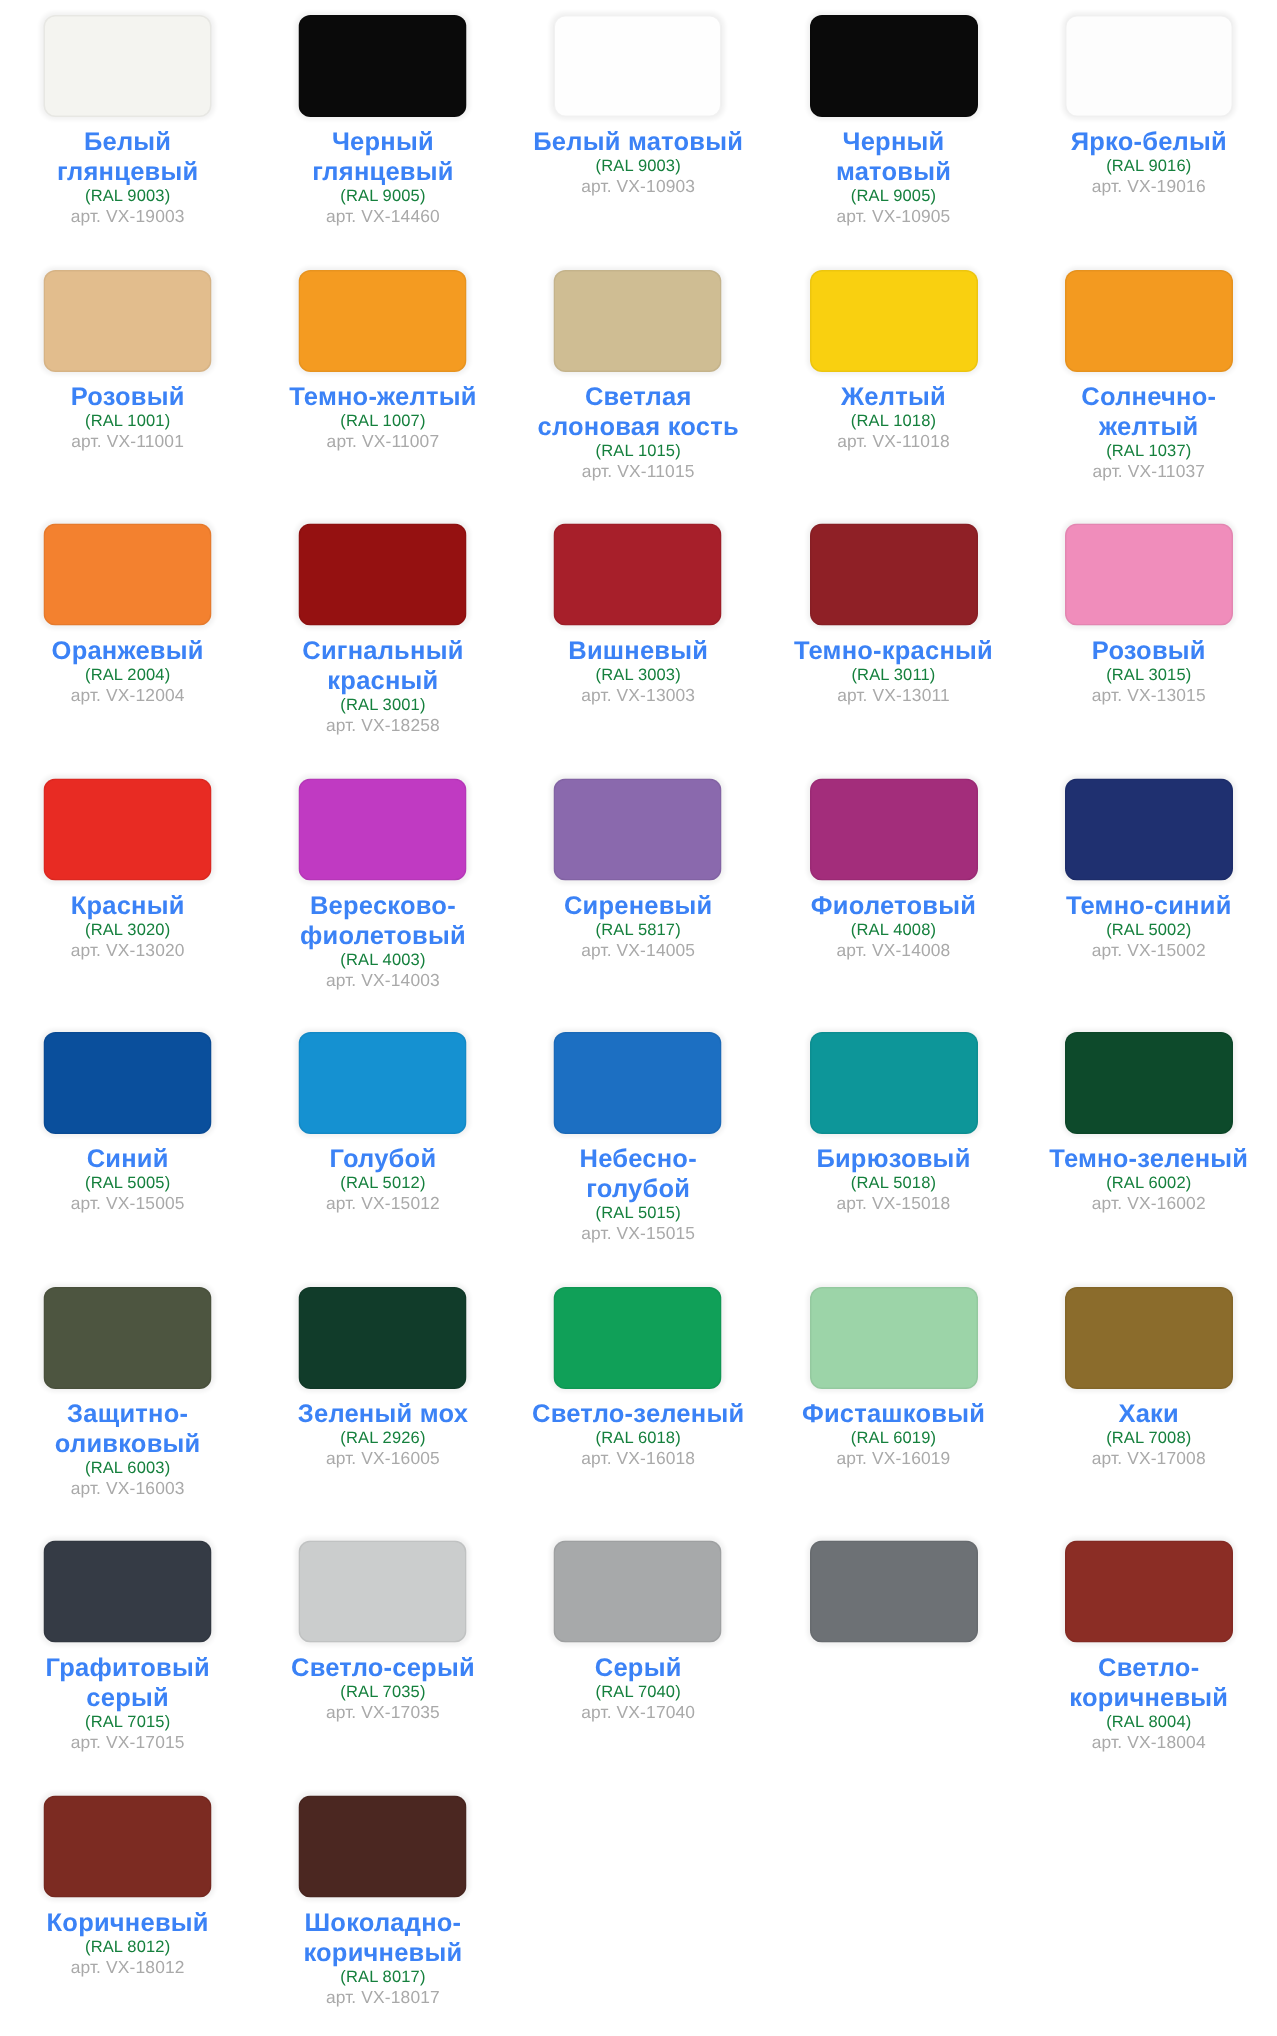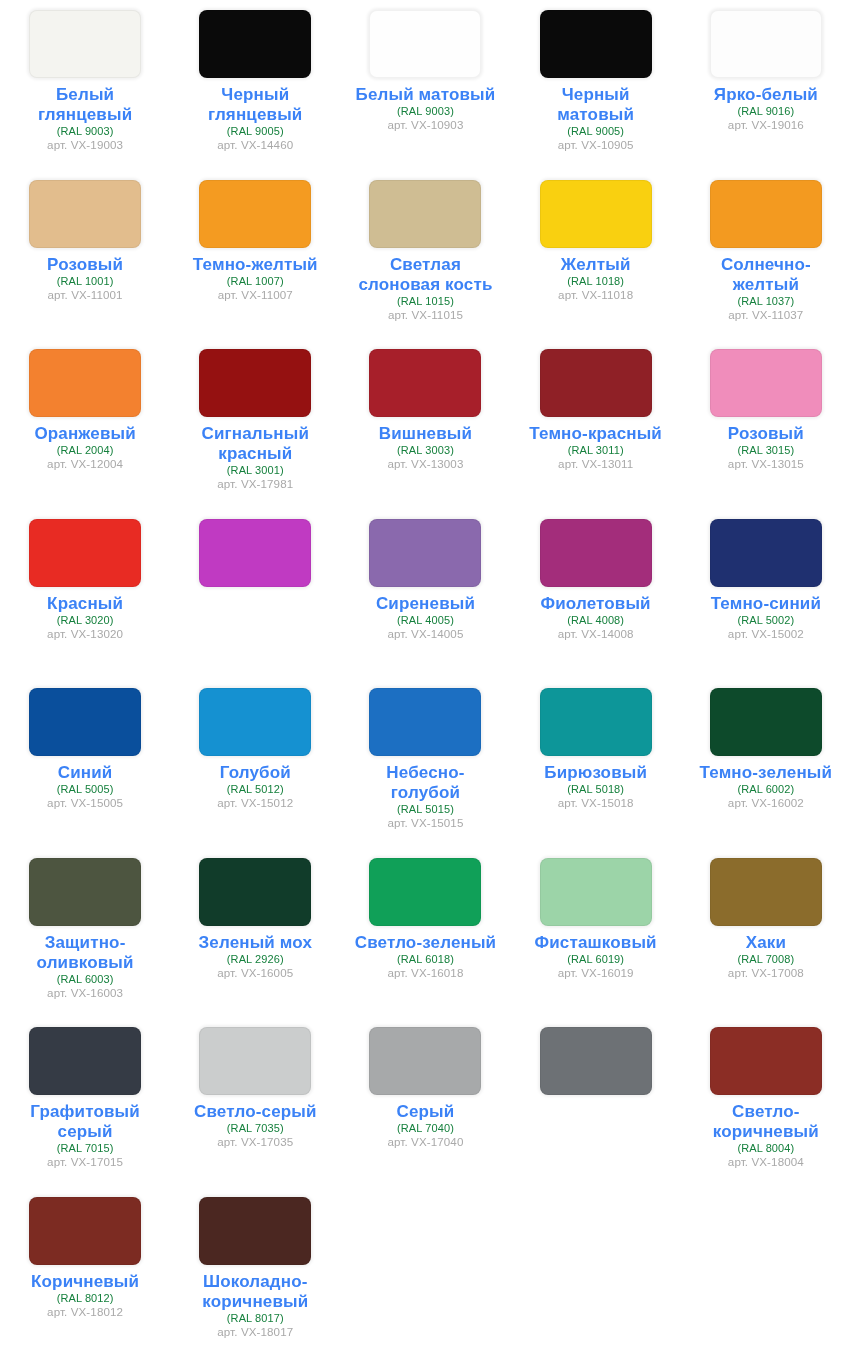--- a/index.html
+++ b/index.html
@@ -198,21 +198,21 @@
         <span class="c-art">арт. VX-12004</span>
       </div>
     </div>
     <div class="swatch-cell">
       <div class="chip-wrap">
         <div class="chip" style="background: rgb(149, 17, 17);"></div>
       </div>
       <div class="caption">
         <span class="c-name">Сигнальный<br>красный</span>
         <span class="c-ral">(RAL 3001)</span>
-        <span class="c-art">арт. VX-17981</span>
+        <span class="c-art">арт. VX-18258</span>
       </div>
     </div>
     <div class="swatch-cell">
       <div class="chip-wrap">
         <div class="chip" style="background: rgb(167, 31, 42);"></div>
       </div>
       <div class="caption">
         <span class="c-name">Вишневый</span>
         <span class="c-ral">(RAL 3003)</span>
         <span class="c-art">арт. VX-13003</span>
@@ -245,28 +245,33 @@
       <div class="caption">
         <span class="c-name">Красный</span>
         <span class="c-ral">(RAL 3020)</span>
         <span class="c-art">арт. VX-13020</span>
       </div>
     </div>
     <div class="swatch-cell">
       <div class="chip-wrap">
         <div class="chip" style="background: rgb(192, 58, 194);"></div>
       </div>
+      <div class="caption">
+        <span class="c-name">Вересково-<br>фиолетовый</span>
+        <span class="c-ral">(RAL 4003)</span>
+        <span class="c-art">арт. VX-14003</span>
+      </div>
     </div>
     <div class="swatch-cell">
       <div class="chip-wrap">
         <div class="chip" style="background: rgb(138, 105, 173);"></div>
       </div>
       <div class="caption">
         <span class="c-name">Сиреневый</span>
-        <span class="c-ral">(RAL 4005)</span>
+        <span class="c-ral">(RAL 5817)</span>
         <span class="c-art">арт. VX-14005</span>
       </div>
     </div>
     <div class="swatch-cell">
       <div class="chip-wrap">
         <div class="chip" style="background: rgb(163, 45, 123);"></div>
       </div>
       <div class="caption">
         <span class="c-name">Фиолетовый</span>
         <span class="c-ral">(RAL 4008)</span>

